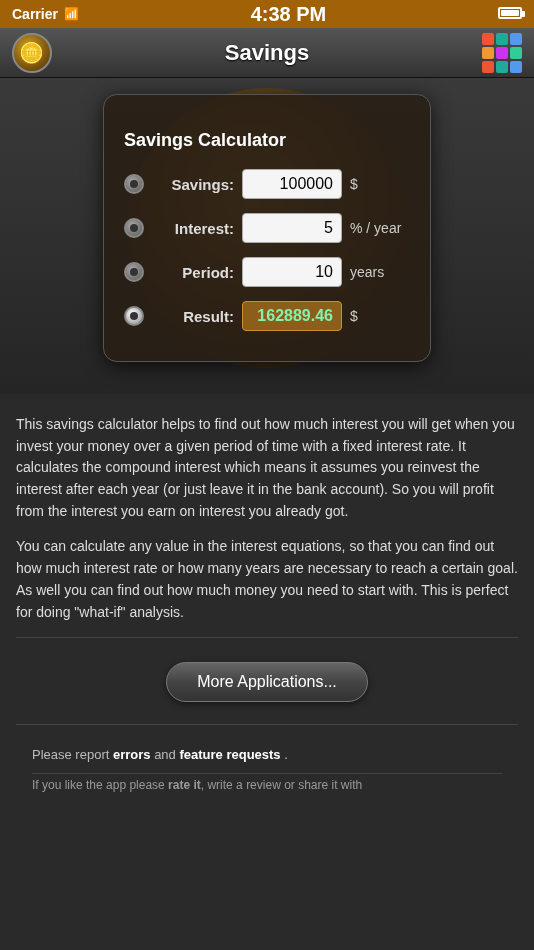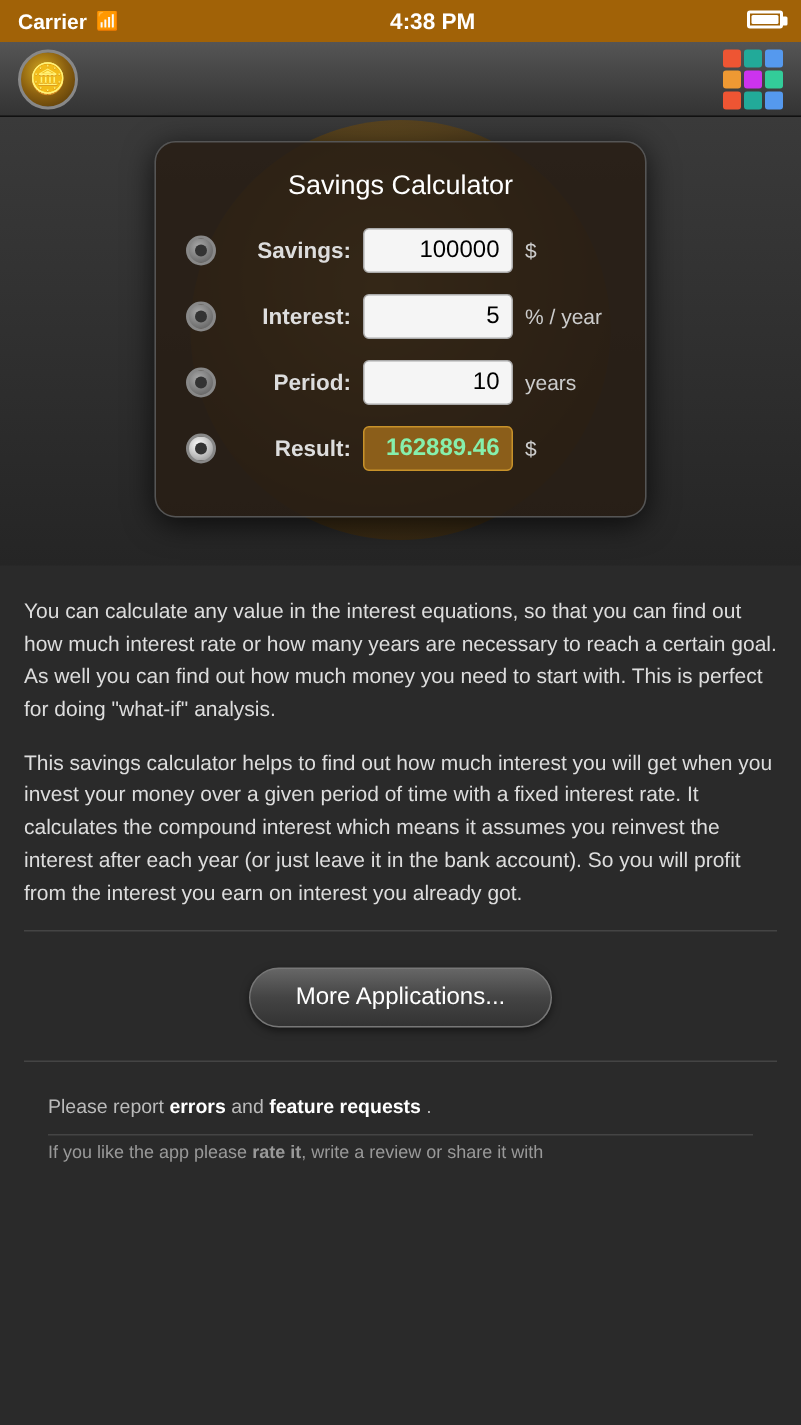--- a/index.html
+++ b/index.html
@@ -20,21 +20,21 @@
       justify-content: space-between;
       align-items: center;
       padding: 4px 12px;
       background: #a16207;
       font-size: 14px;
       font-weight: 600;
       height: 28px;
     }
     .status-left { display: flex; align-items: center; gap: 6px; }
     .wifi-icon { font-size: 12px; }
-    .status-center { font-size: 15px; font-weight: 600; }
+    .status-center { font-size: 20px; font-weight: 600; }
     .battery-icon {
       display: inline-block;
       width: 24px;
       height: 12px;
       border: 2px solid #fff;
       border-radius: 2px;
       position: relative;
     }
     .battery-icon::after {
       content: '';
@@ -135,25 +135,25 @@
       border: 1px solid #555;
       border-radius: 14px;
       padding: 18px 20px 16px;
       position: relative;
       z-index: 1;
       max-width: 390px;
       margin: 0 auto;
       box-shadow: 0 4px 20px rgba(0,0,0,0.7);
     }
     .calc-title {
-      text-align: center;
       font-size: 18px;
-      font-weight: normal;
+      font-weight: bold;
       color: #fff;
       margin-bottom: 18px;
+      margin-top: 17px;
     }
 
     .calc-row {
       display: flex;
       align-items: center;
       margin-bottom: 14px;
       gap: 8px;
     }
     .radio-btn {
       width: 20px;
@@ -284,20 +284,21 @@
   <div class="status-center">4:38 PM</div>
   <div>
     <div class="battery-icon">
       <div class="battery-fill"></div>
     </div>
   </div>
 </div>
 
 <div class="header">
   <div class="header-logo">🪙</div>
+  <div class="header-title">Savings</div>
   <div class="grid-icon">
     <div class="grid-cell c1"></div>
     <div class="grid-cell c2"></div>
     <div class="grid-cell c3"></div>
     <div class="grid-cell c4"></div>
     <div class="grid-cell c5"></div>
     <div class="grid-cell c6"></div>
     <div class="grid-cell c7"></div>
     <div class="grid-cell c8"></div>
     <div class="grid-cell c9"></div>
@@ -345,22 +346,22 @@
         <span class="calc-label">Result:</span>
         <input class="calc-input result-input" type="text" value="162889.46" style="">
         <span class="calc-unit">$</span>
       </div>
 
     </div>
   </div>
 </div>
 
 <div class="desc-area">
+  <p class="desc-text">This savings calculator helps to find out how much interest you will get when you invest your money over a given period of time with a fixed interest rate. It calculates the compound interest which means it assumes you reinvest the interest after each year (or just leave it in the bank account). So you will profit from the interest you earn on interest you already got.</p>
   <p class="desc-text">You can calculate any value in the interest equations, so that you can find out how much interest rate or how many years are necessary to reach a certain goal. As well you can find out how much money you need to start with. This is perfect for doing "what-if" analysis.</p>
-  <p class="desc-text">This savings calculator helps to find out how much interest you will get when you invest your money over a given period of time with a fixed interest rate. It calculates the compound interest which means it assumes you reinvest the interest after each year (or just leave it in the bank account). So you will profit from the interest you earn on interest you already got.</p>
 
   <div class="divider"></div>
 
   <div class="more-apps-container">
     <button class="more-apps-btn">More Applications...</button>
   </div>
 
   <div class="divider"></div>
 
   <div class="footer-area">

